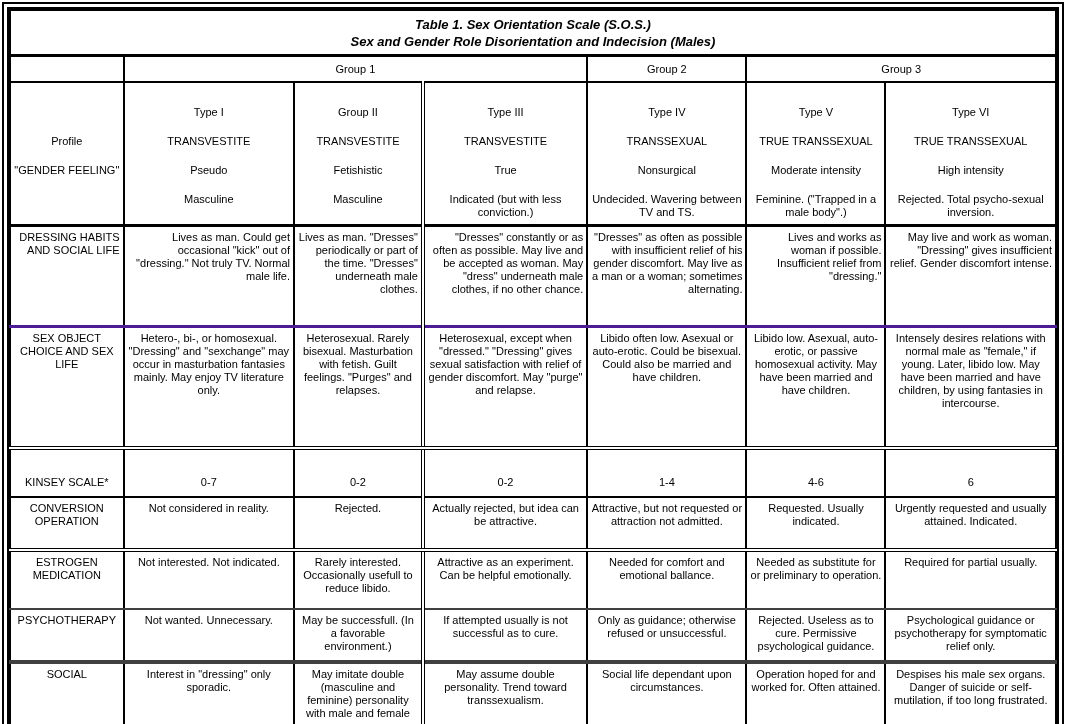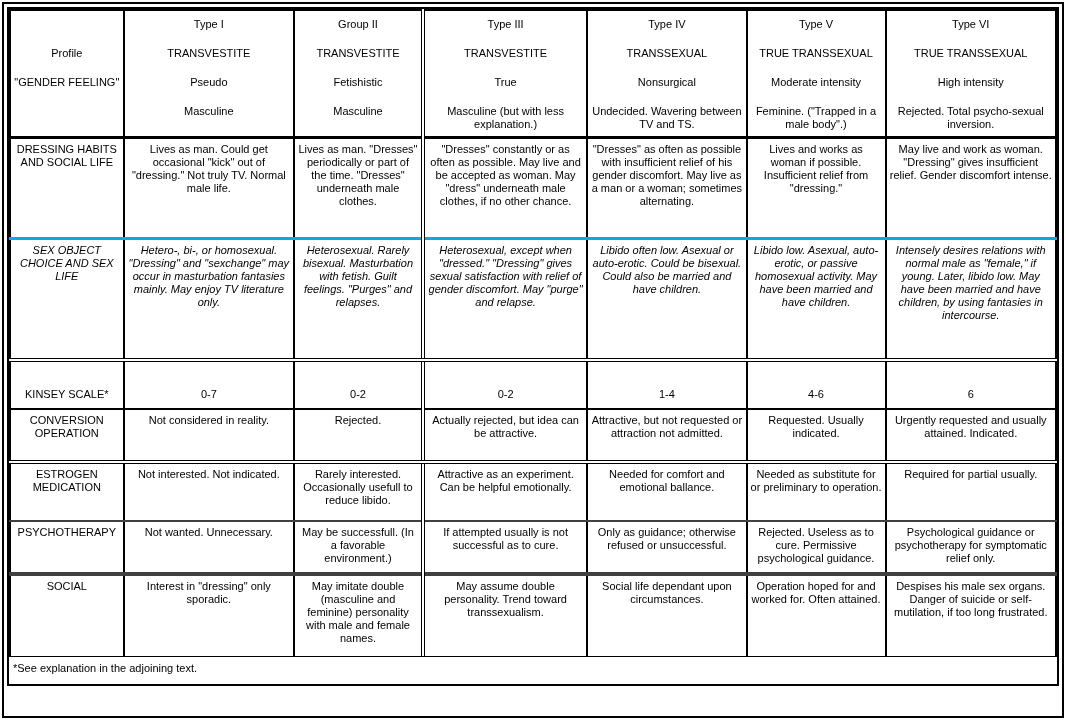--- a/index.html
+++ b/index.html
@@ -30,24 +30,24 @@
     word-wrap:break-word;
   }
   td.dbl-left { border-left:4px double #000; }
   tr.title-row td {
     border-bottom:3px solid #000;
     font-size:13px; font-weight:bold; font-style:italic;
     line-height:17px; padding:3px 0 2px 0; height:38px;
     vertical-align:middle;
   }
   tr.group-row td { border-bottom:2px solid #000; height:20px; vertical-align:middle; padding:2px; }
-  tr.profile-row td { border-bottom:3px solid #000; height:114px; padding-top:7px; }
+  tr.profile-row td { border-bottom:3px solid #000; height:114px; padding-top:23px; }
   .pl { height:29px; overflow:visible; }
-  tr.r-dressing td { border-bottom:3px solid #0ea5e9; height:92px; }
-  tr.r-sexobj   td { border-bottom:4px double #000; height:112px;font-style:italic; }
+  tr.r-dressing td { border-bottom:3px solid #4c1d95; height:92px;text-align:right; }
+  tr.r-sexobj   td { border-bottom:4px double #000; height:112px; }
   tr.r-kinsey   td { border-bottom:2px solid #000; height:24px; vertical-align:middle; padding-top:20px; padding-bottom:2px; }
   tr.r-conversion td { border-bottom:4px double #000; height:44px; }
   tr.r-estrogen td { border-bottom:2px solid #404040; height:50px; }
   tr.r-psych    td { border-bottom:4px solid #404040; height:44px; }
   tr.r-remarks  td { border-bottom:none; height:74px; }
   .footnote {
     border-top:1px solid #000;
     font-size:11px; line-height:14px;
     text-align:left;
     padding:4px 4px 9px 4px;
@@ -62,21 +62,33 @@
       <colgroup>
         <col class="c-lbl">
           <col class="c-t1">
           <col class="c-t2">
           <col class="c-t3">
         <col class="c-t4">
           <col class="c-t5">
           <col class="c-t6">
       </colgroup>
       <tbody>
-
+        <tr class="title-row">
+          <td colspan="7">
+            <div>Table 1. Sex Orientation Scale (S.O.S.)</div>
+            <div>Sex and Gender Role Disorientation and Indecision (Males)</div>
+          </td>
+        </tr>
+
+        <tr class="group-row">
+          <td></td>
+          <td colspan="3">Group 1</td>
+          <td>Group 2</td>
+          <td colspan="2">Group 3</td>
+        </tr>
 
         <tr class="profile-row">
           <td>
             <div class="pl"></div>
             <div class="pl">Profile</div>
             <div class="pl">"GENDER FEELING"</div>
           </td>
           <td>
             <div class="pl">Type I</div>
             <div class="pl">TRANSVESTITE</div>
@@ -86,21 +98,21 @@
           <td>
             <div class="pl">Group II</div>
             <div class="pl">TRANSVESTITE</div>
             <div class="pl">Fetishistic</div>
             <div class="pl">Masculine</div>
           </td>
           <td class="dbl-left">
             <div class="pl">Type III</div>
             <div class="pl">TRANSVESTITE</div>
             <div class="pl">True</div>
-            <div class="pl">Masculine (but with less explanation.)</div>
+            <div class="pl">Indicated (but with less conviction.)</div>
           </td>
           <td>
             <div class="pl">Type IV</div>
             <div class="pl">TRANSSEXUAL</div>
             <div class="pl">Nonsurgical</div>
             <div class="pl">Undecided. Wavering between TV and TS.</div>
           </td>
           <td>
             <div class="pl">Type V</div>
             <div class="pl">TRUE TRANSSEXUAL</div>

